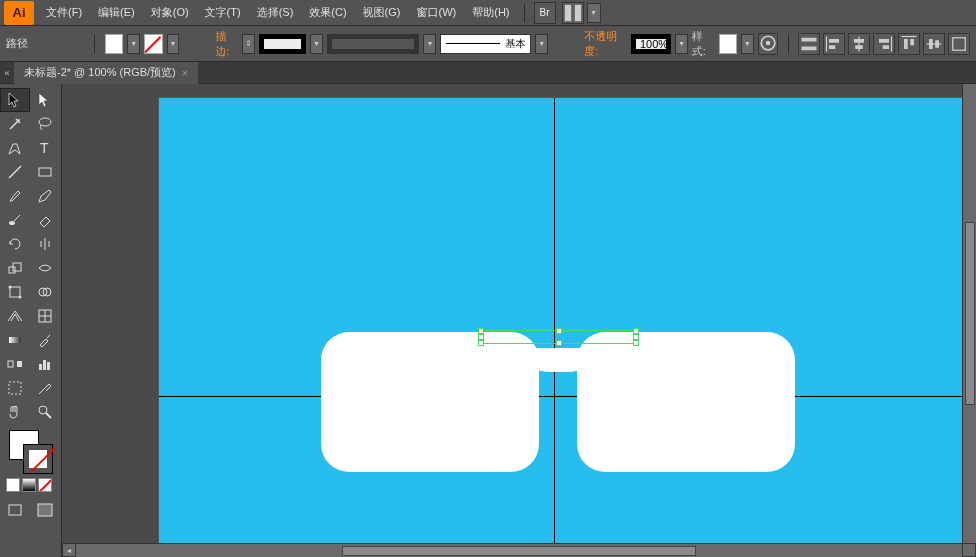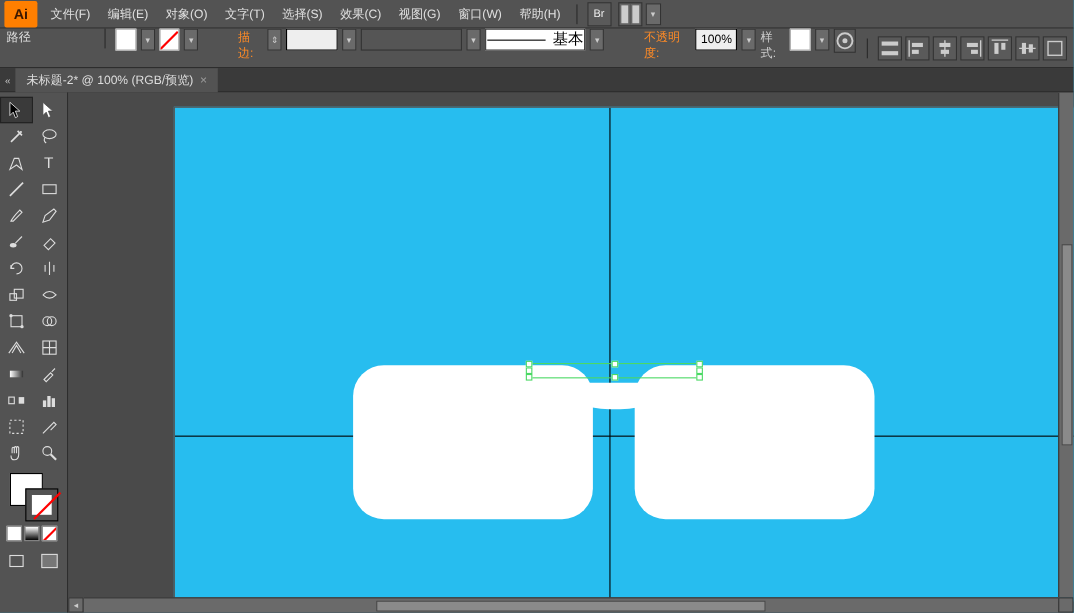--- a/index.html
+++ b/index.html
@@ -7,28 +7,28 @@
 .app { display: flex; flex-direction: column; height: 100%; }
 
 
 .menubar { height: 26px; background: #535353; display: flex; align-items: center; border-bottom: 1px solid #2a2a2a; }
 .logo { width: 30px; height: 24px; background: #ff7f00; display:flex; align-items:center; justify-content:center; margin: 0 4px; font-weight:bold; color:#3a1800; font-size:13px; border-radius:2px; }
 .menuitem { padding: 12px 8px; color:#e0e0e0; cursor:default; height:26px; display:flex; align-items:center; }
 .divider-v { width:1px; height:18px; background:#2a2a2a; margin: 0 6px; }
 .topicon { width:22px; height:22px; border:1px solid #333; background:#5a5a5a; display:flex; align-items:center; justify-content:center; margin: 0 3px; font-size:10px; color:#eee;}
 
 
-.optionbar { height: 36px; background: #535353; display:flex; border-bottom:1px solid #2a2a2a; padding: 0 6px; gap:4px; }
+.optionbar { height: 36px; background: #535353; display:flex; align-items:center; border-bottom:1px solid #2a2a2a; padding: 0 6px; gap:4px; }
 .pathlabel { width: 86px; color:#e0e0e0; }
 .swatch { width:20px; height:20px; border:1px solid #aaa; background:#fff; }
 .swatch.none { background:#fff; position:relative; overflow:hidden; }
 .swatch.none:after { content:""; position:absolute; left:-4px; top:50%; width:140%; height:2px; background:#f00; transform:rotate(-45deg);}
 .dropbtn { width:14px; height:20px; background:#6a6a6a; border:1px solid #333; display:flex; align-items:center; justify-content:center; font-size:8px; }
 .label-orange { color:#ff8b26;margin-left:32px; }
-.field { height:20px; background:#eee; color:#000; border:1px solid #000000; display:flex; align-items:center; padding:0 4px; font-size:11px;}
+.field { height:20px; background:#eee; color:#000; border:5px solid #000000; display:flex; align-items:center; padding:0 4px; font-size:11px;}
 .strokeprev { width:100px; height:20px; background:#fff; border:1px solid #333; display:flex; align-items:center; justify-content:center;}
 .strokeprev .line { width:60%; height:1px; background:#000; }
 .iconbtn { width:22px; height:22px; border:1px solid #333; background:#5a5a5a; display:flex; align-items:center; justify-content:center; font-size:11px;}
 .right-icons { margin-left:auto; display:flex; gap:3px; align-items:center;}
 
 
 .tabbar { height:22px; background:#3a3a3a; display:flex; align-items:center; border-bottom:1px solid #2a2a2a;}
 .tab { height:22px; background:#535353; padding: 0 10px; display:flex; align-items:center; gap:6px; color:#ddd;}
 .tab .x { color:#999; cursor:default;}
 .tabchevron { width:14px; height:20px; display:flex; align-items:center; justify-content:center; color:#ccc; font-size:9px; }
@@ -100,21 +100,21 @@
     <div class="swatch none"></div>
     <div class="dropbtn">▾</div>
     <span class="label-orange">描边:</span>
     <div class="dropbtn">⇕</div>
     <div class="field" style="width:50px"></div>
     <div class="dropbtn">▾</div>
     <div class="field" style="width:100px;background:#555;border-color:#333"></div>
     <div class="dropbtn">▾</div>
     <div class="strokeprev">
       <div class="line"></div>
-      <span style="margin-left:6px;color:#000;font-size:14px">基本</span>
+      <span style="margin-left:6px;color:#000;font-size:10px">基本</span>
     </div>
     <div class="dropbtn">▾</div>
     <span class="label-orange">不透明度:</span>
     <div class="field" style="width:40px">100%</div>
     <div class="dropbtn">▾</div>
     <span>样式:</span>
     <div class="swatch"></div>
     <div class="dropbtn">▾</div>
     <div class="iconbtn">
       <svg viewBox="0 0 16 16">

